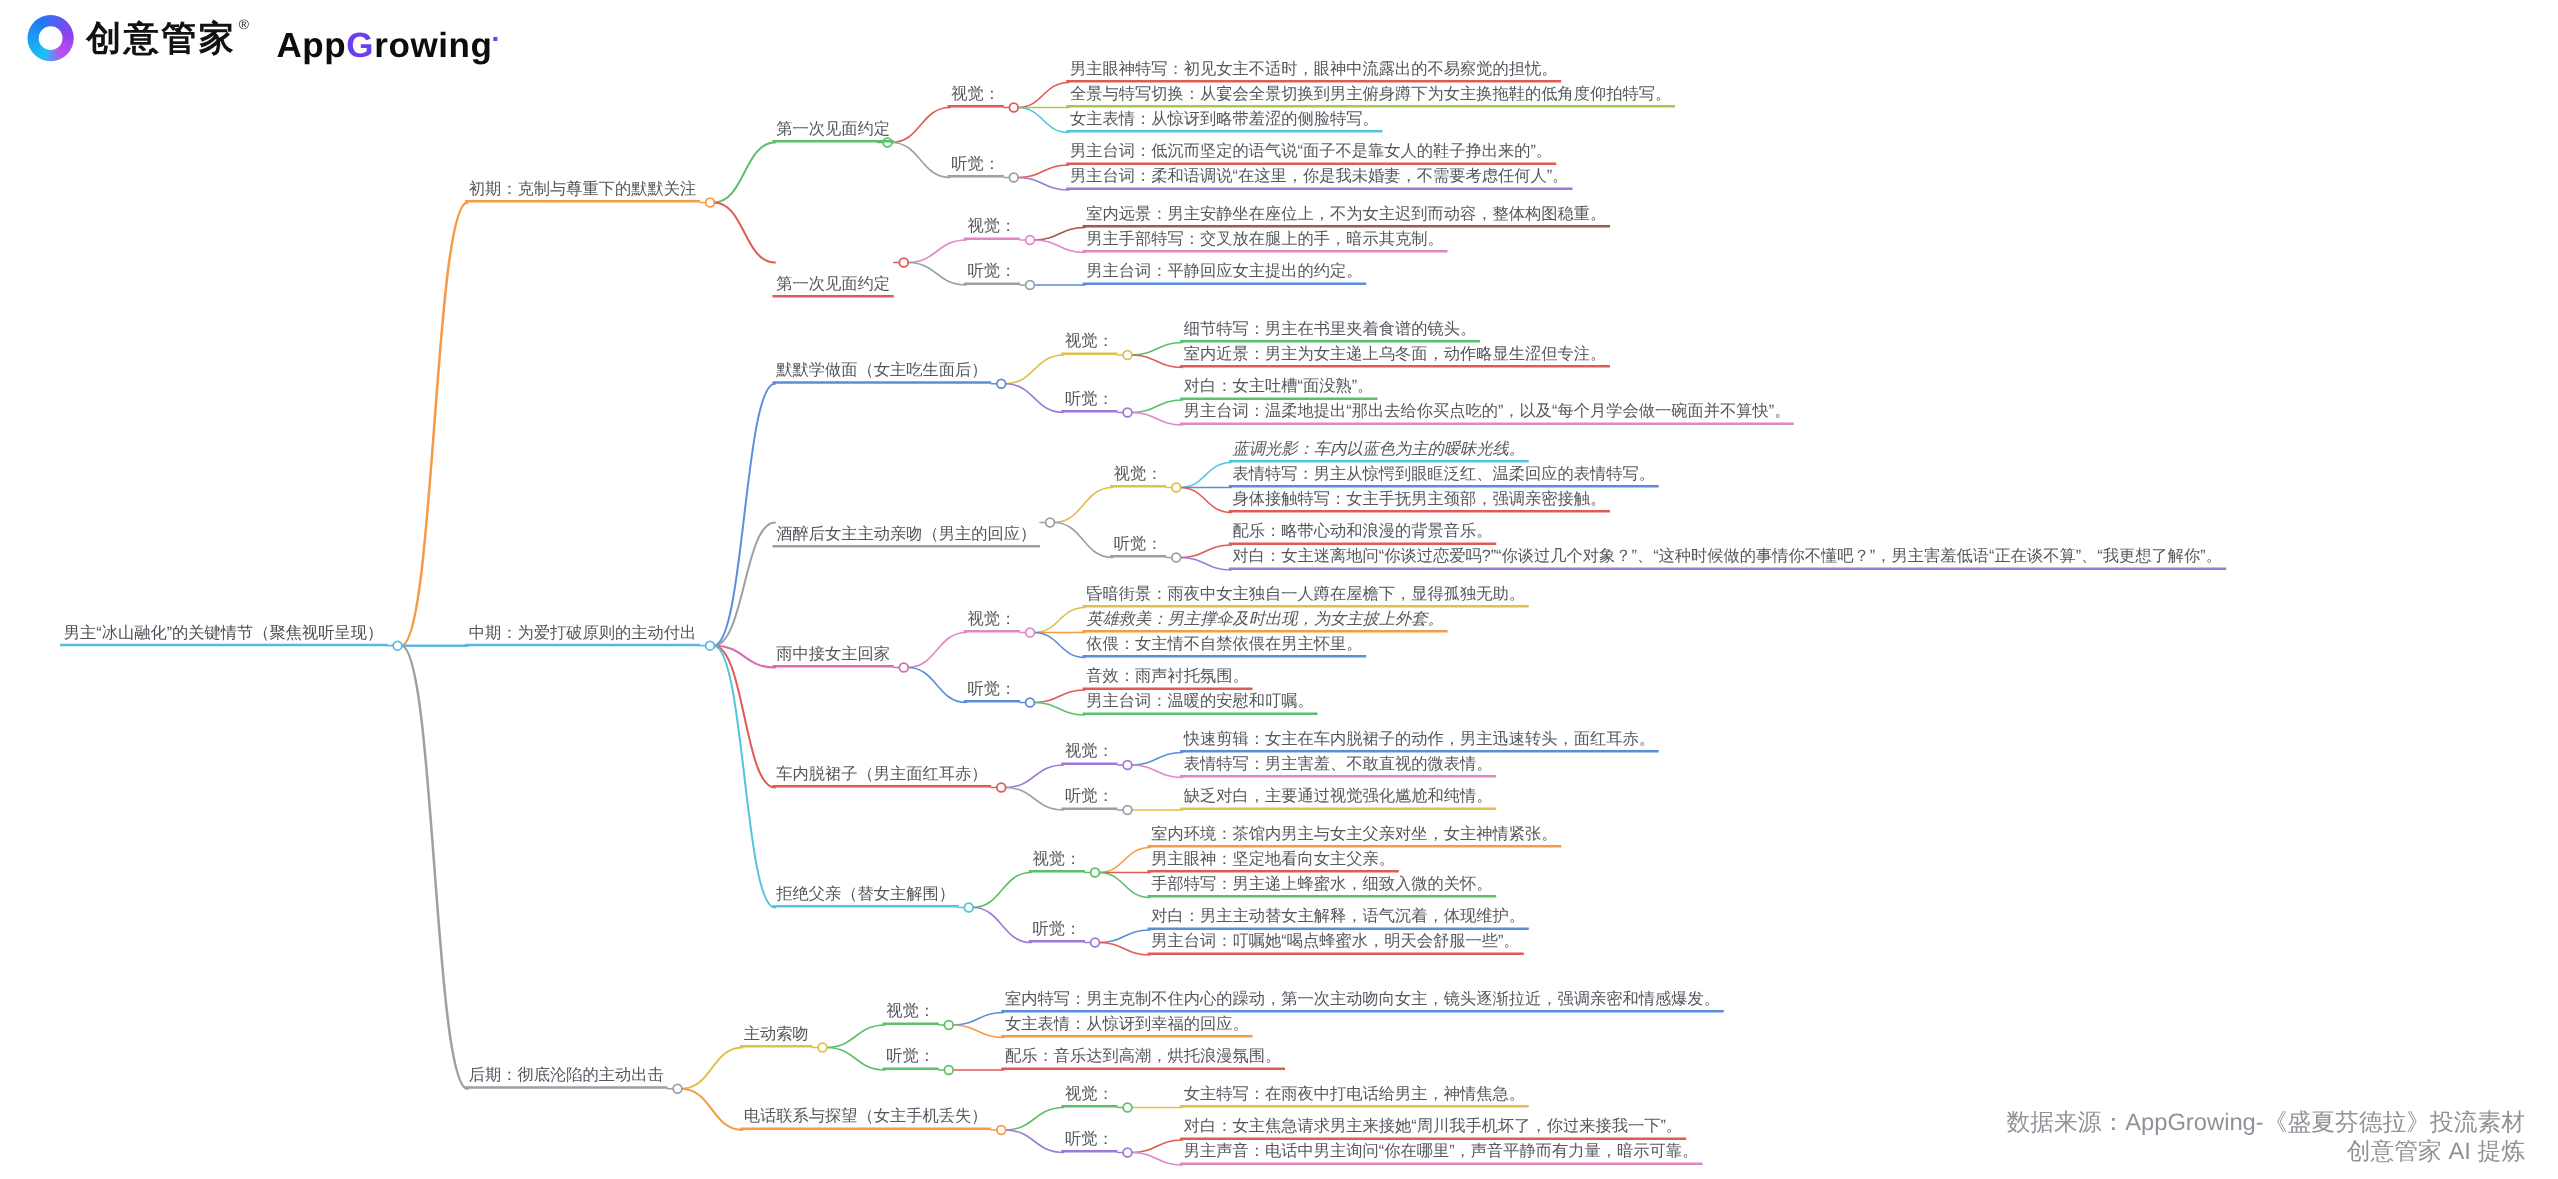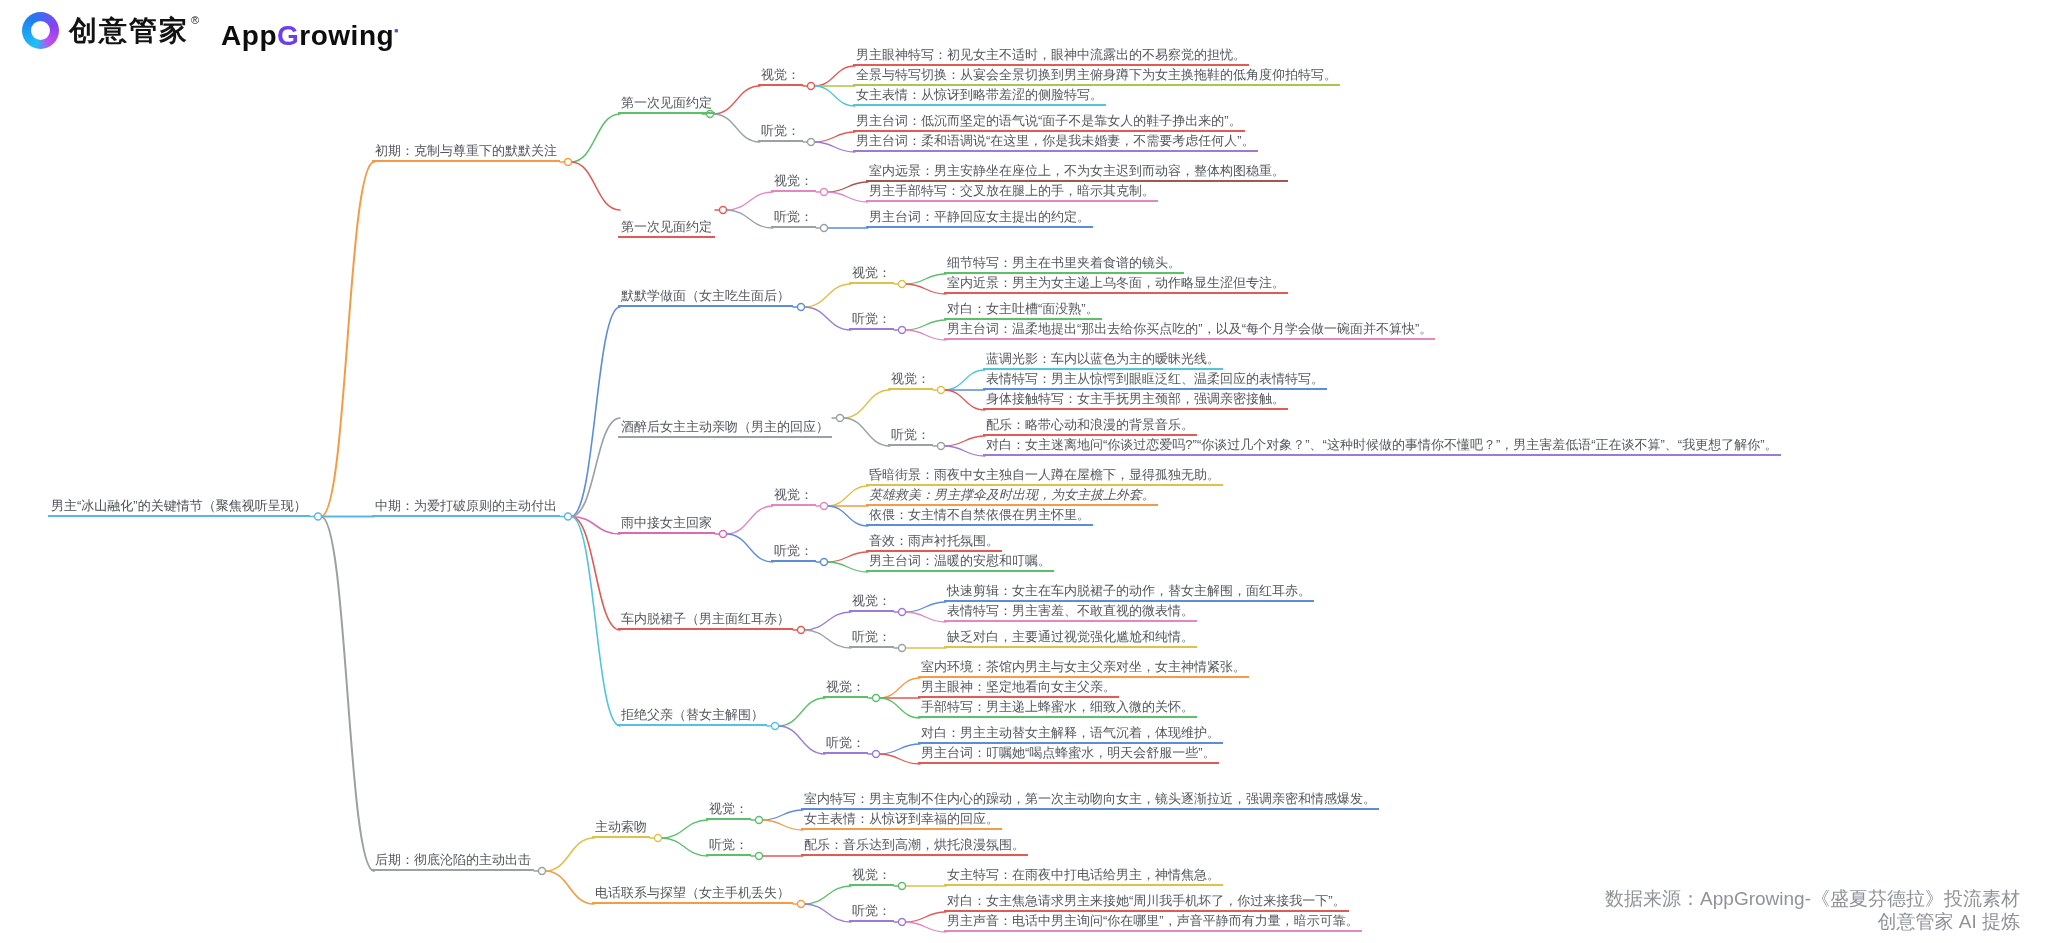--- a/index.html
+++ b/index.html
@@ -193,37 +193,37 @@
         <div class="mnode d1" style="border-bottom-color: rgb(90, 182, 232); left: 372px; top: 496.5px;">中期：为爱打破原则的主动付出</div>
         <div class="mnode d2" style="border-bottom-color: rgb(91, 141, 219); left: 618px; top: 287px;">默默学做面（女主吃生面后）</div>
         <div class="mnode d3" style="border-bottom-color: rgb(223, 192, 74); left: 849px; top: 264px;">视觉：</div>
         <div class="mnode d4" style="border-bottom-color: rgb(92, 191, 106); left: 944px; top: 254px;">细节特写：男主在书里夹着食谱的镜头。</div>
         <div class="mnode d4" style="border-bottom-color: rgb(224, 91, 86); left: 944px; top: 274px;">室内近景：男主为女主递上乌冬面，动作略显生涩但专注。</div>
         <div class="mnode d3" style="border-bottom-color: rgb(156, 123, 216); left: 849px; top: 310px;">听觉：</div>
         <div class="mnode d4" style="border-bottom-color: rgb(92, 191, 106); left: 944px; top: 300px;">对白：女主吐槽“面没熟”。</div>
         <div class="mnode d4" style="border-bottom-color: rgb(226, 134, 196); left: 944px; top: 320px;">男主台词：温柔地提出“那出去给你买点吃的”，以及“每个月学会做一碗面并不算快”。</div>
         <div class="mnode d2" style="border-bottom-color: rgb(154, 160, 166); left: 618px; top: 398px; margin-top: 20px;">酒醉后女主主动亲吻（男主的回应）</div>
         <div class="mnode d3" style="border-bottom-color: rgb(223, 192, 74); left: 888px; top: 370px;">视觉：</div>
-        <div class="mnode d4" style="border-bottom-color: rgb(82, 197, 221); left: 983px; top: 350px;">蓝调光影：车内以蓝色为主的暧昧光线。</div>
+        <div class="mnode d4" style="border-bottom-color: rgb(82, 197, 221); left: 983px; top: 350px; font-style: italic;">蓝调光影：车内以蓝色为主的暧昧光线。</div>
         <div class="mnode d4" style="border-bottom-color: rgb(91, 141, 219); left: 983px; top: 370px;">表情特写：男主从惊愕到眼眶泛红、温柔回应的表情特写。</div>
         <div class="mnode d4" style="border-bottom-color: rgb(224, 91, 86); left: 983px; top: 390px;">身体接触特写：女主手抚男主颈部，强调亲密接触。</div>
         <div class="mnode d3" style="border-bottom-color: rgb(154, 160, 166); left: 888px; top: 426px;">听觉：</div>
         <div class="mnode d4" style="border-bottom-color: rgb(224, 91, 86); left: 983px; top: 416px;">配乐：略带心动和浪漫的背景音乐。</div>
         <div class="mnode d4" style="border-bottom-color: rgb(156, 123, 216); left: 983px; top: 436px;">对白：女主迷离地问“你谈过恋爱吗?”“你谈过几个对象？”、“这种时候做的事情你不懂吧？”，男主害羞低语“正在谈不算”、“我更想了解你”。</div>
         <div class="mnode d2" style="border-bottom-color: rgb(217, 107, 177); left: 618px; top: 514px;">雨中接女主回家</div>
         <div class="mnode d3" style="border-bottom-color: rgb(226, 134, 196); left: 771px; top: 486px;">视觉：</div>
         <div class="mnode d4" style="border-bottom-color: rgb(223, 192, 74); left: 866px; top: 466px;">昏暗街景：雨夜中女主独自一人蹲在屋檐下，显得孤独无助。</div>
         <div class="mnode d4" style="border-bottom-color: rgb(245, 155, 69); left: 866px; top: 486px; font-style: italic;">英雄救美：男主撑伞及时出现，为女主披上外套。</div>
         <div class="mnode d4" style="border-bottom-color: rgb(91, 141, 219); left: 866px; top: 506px;">依偎：女主情不自禁依偎在男主怀里。</div>
         <div class="mnode d3" style="border-bottom-color: rgb(91, 141, 219); left: 771px; top: 542px;">听觉：</div>
         <div class="mnode d4" style="border-bottom-color: rgb(224, 91, 86); left: 866px; top: 532px;">音效：雨声衬托氛围。</div>
         <div class="mnode d4" style="border-bottom-color: rgb(92, 191, 106); left: 866px; top: 552px;">男主台词：温暖的安慰和叮嘱。</div>
         <div class="mnode d2" style="border-bottom-color: rgb(224, 91, 86); left: 618px; top: 610px;">车内脱裙子（男主面红耳赤）</div>
         <div class="mnode d3" style="border-bottom-color: rgb(156, 123, 216); left: 849px; top: 592px;">视觉：</div>
-        <div class="mnode d4" style="border-bottom-color: rgb(91, 141, 219); left: 944px; top: 582px;">快速剪辑：女主在车内脱裙子的动作，替女主解围，面红耳赤。</div>
+        <div class="mnode d4" style="border-bottom-color: rgb(91, 141, 219); left: 944px; top: 582px;">快速剪辑：女主在车内脱裙子的动作，男主迅速转头，面红耳赤。</div>
         <div class="mnode d4" style="border-bottom-color: rgb(226, 134, 196); left: 944px; top: 602px;">表情特写：男主害羞、不敢直视的微表情。</div>
         <div class="mnode d3" style="border-bottom-color: rgb(154, 160, 166); left: 849px; top: 628px;">听觉：</div>
         <div class="mnode d4" style="border-bottom-color: rgb(223, 192, 74); left: 944px; top: 628px;">缺乏对白，主要通过视觉强化尴尬和纯情。</div>
         <div class="mnode d2" style="border-bottom-color: rgb(82, 197, 221); left: 618px; top: 706px;">拒绝父亲（替女主解围）</div>
         <div class="mnode d3" style="border-bottom-color: rgb(92, 191, 106); left: 823px; top: 678px;">视觉：</div>
         <div class="mnode d4" style="border-bottom-color: rgb(245, 155, 69); left: 918px; top: 658px;">室内环境：茶馆内男主与女主父亲对坐，女主神情紧张。</div>
         <div class="mnode d4" style="border-bottom-color: rgb(224, 91, 86); left: 918px; top: 678px;">男主眼神：坚定地看向女主父亲。</div>
         <div class="mnode d4" style="border-bottom-color: rgb(92, 191, 106); left: 918px; top: 698px;">手部特写：男主递上蜂蜜水，细致入微的关怀。</div>
         <div class="mnode d3" style="border-bottom-color: rgb(156, 123, 216); left: 823px; top: 734px;">听觉：</div>
         <div class="mnode d4" style="border-bottom-color: rgb(91, 141, 219); left: 918px; top: 724px;">对白：男主主动替女主解释，语气沉着，体现维护。</div>

